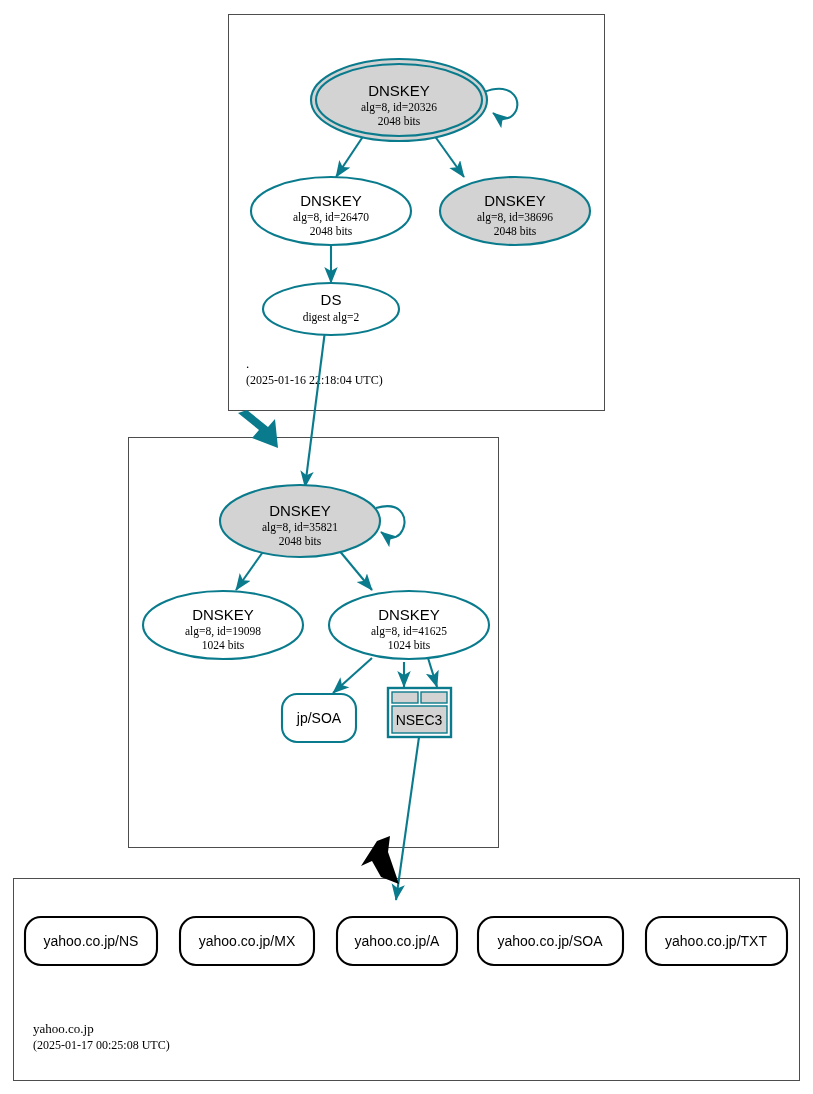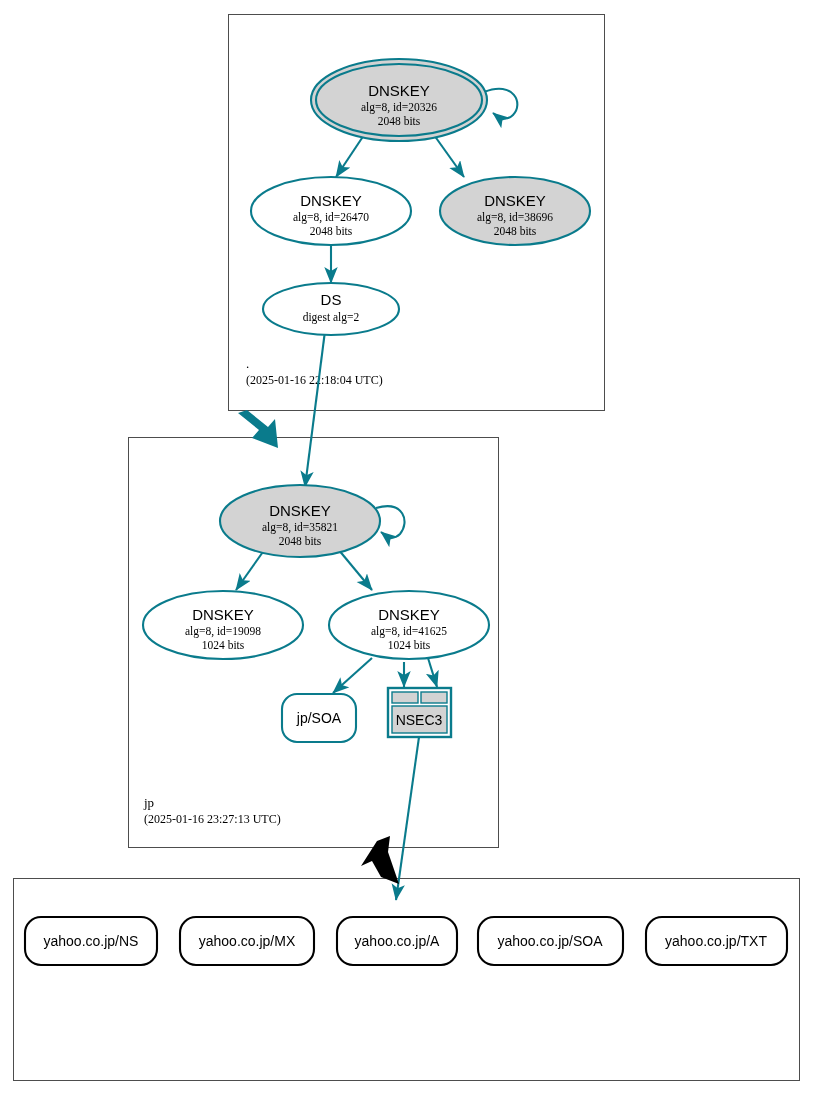--- a/index.html
+++ b/index.html
@@ -45,25 +45,25 @@
 
   <div class="zone-box" style="left:128px;top:437px;width:371px;height:411px;"></div>
 
   <div class="zone-box" style="left:13px;top:878px;width:787px;height:203px;"></div>
 
   <div class="zone-label" style="left:246px;top:357px;">
     <span class="zone-name">.</span>
     <span class="zone-time">(2025-01-16 22:18:04 UTC)</span>
   </div>
 
-  <div class="zone-label" style="left:144px;top:796px;">
-    <span class="zone-name">jp</span>
-    <span class="zone-time">(2025-01-16 23:27:13 UTC)</span>
+
+  <div class="zone-label" style="left:33px;top:1022px;">
+    <span class="zone-name">yahoo.co.jp</span>
+    <span class="zone-time">(2025-01-17 00:25:08 UTC)</span>
   </div>
-
 
   <svg width="813" height="1094" viewBox="0 0 813 1094">
     <defs>
       <marker id="ah-teal" markerWidth="9" markerHeight="9" refX="7.6" refY="3.2" orient="auto" markerUnits="strokeWidth">
         <path d="M0,0 L8,3.2 L0,6.4 L1.9,3.2 z" fill="#0a7b8c"></path>
       </marker>
       <marker id="ah-teal-sm" markerWidth="10" markerHeight="10" refX="8.2" refY="3.4" orient="auto" markerUnits="strokeWidth">
         <path d="M0,0 L8.6,3.4 L0,6.8 L2.0,3.4 z" fill="#0a7b8c"></path>
       </marker>
     </defs>

